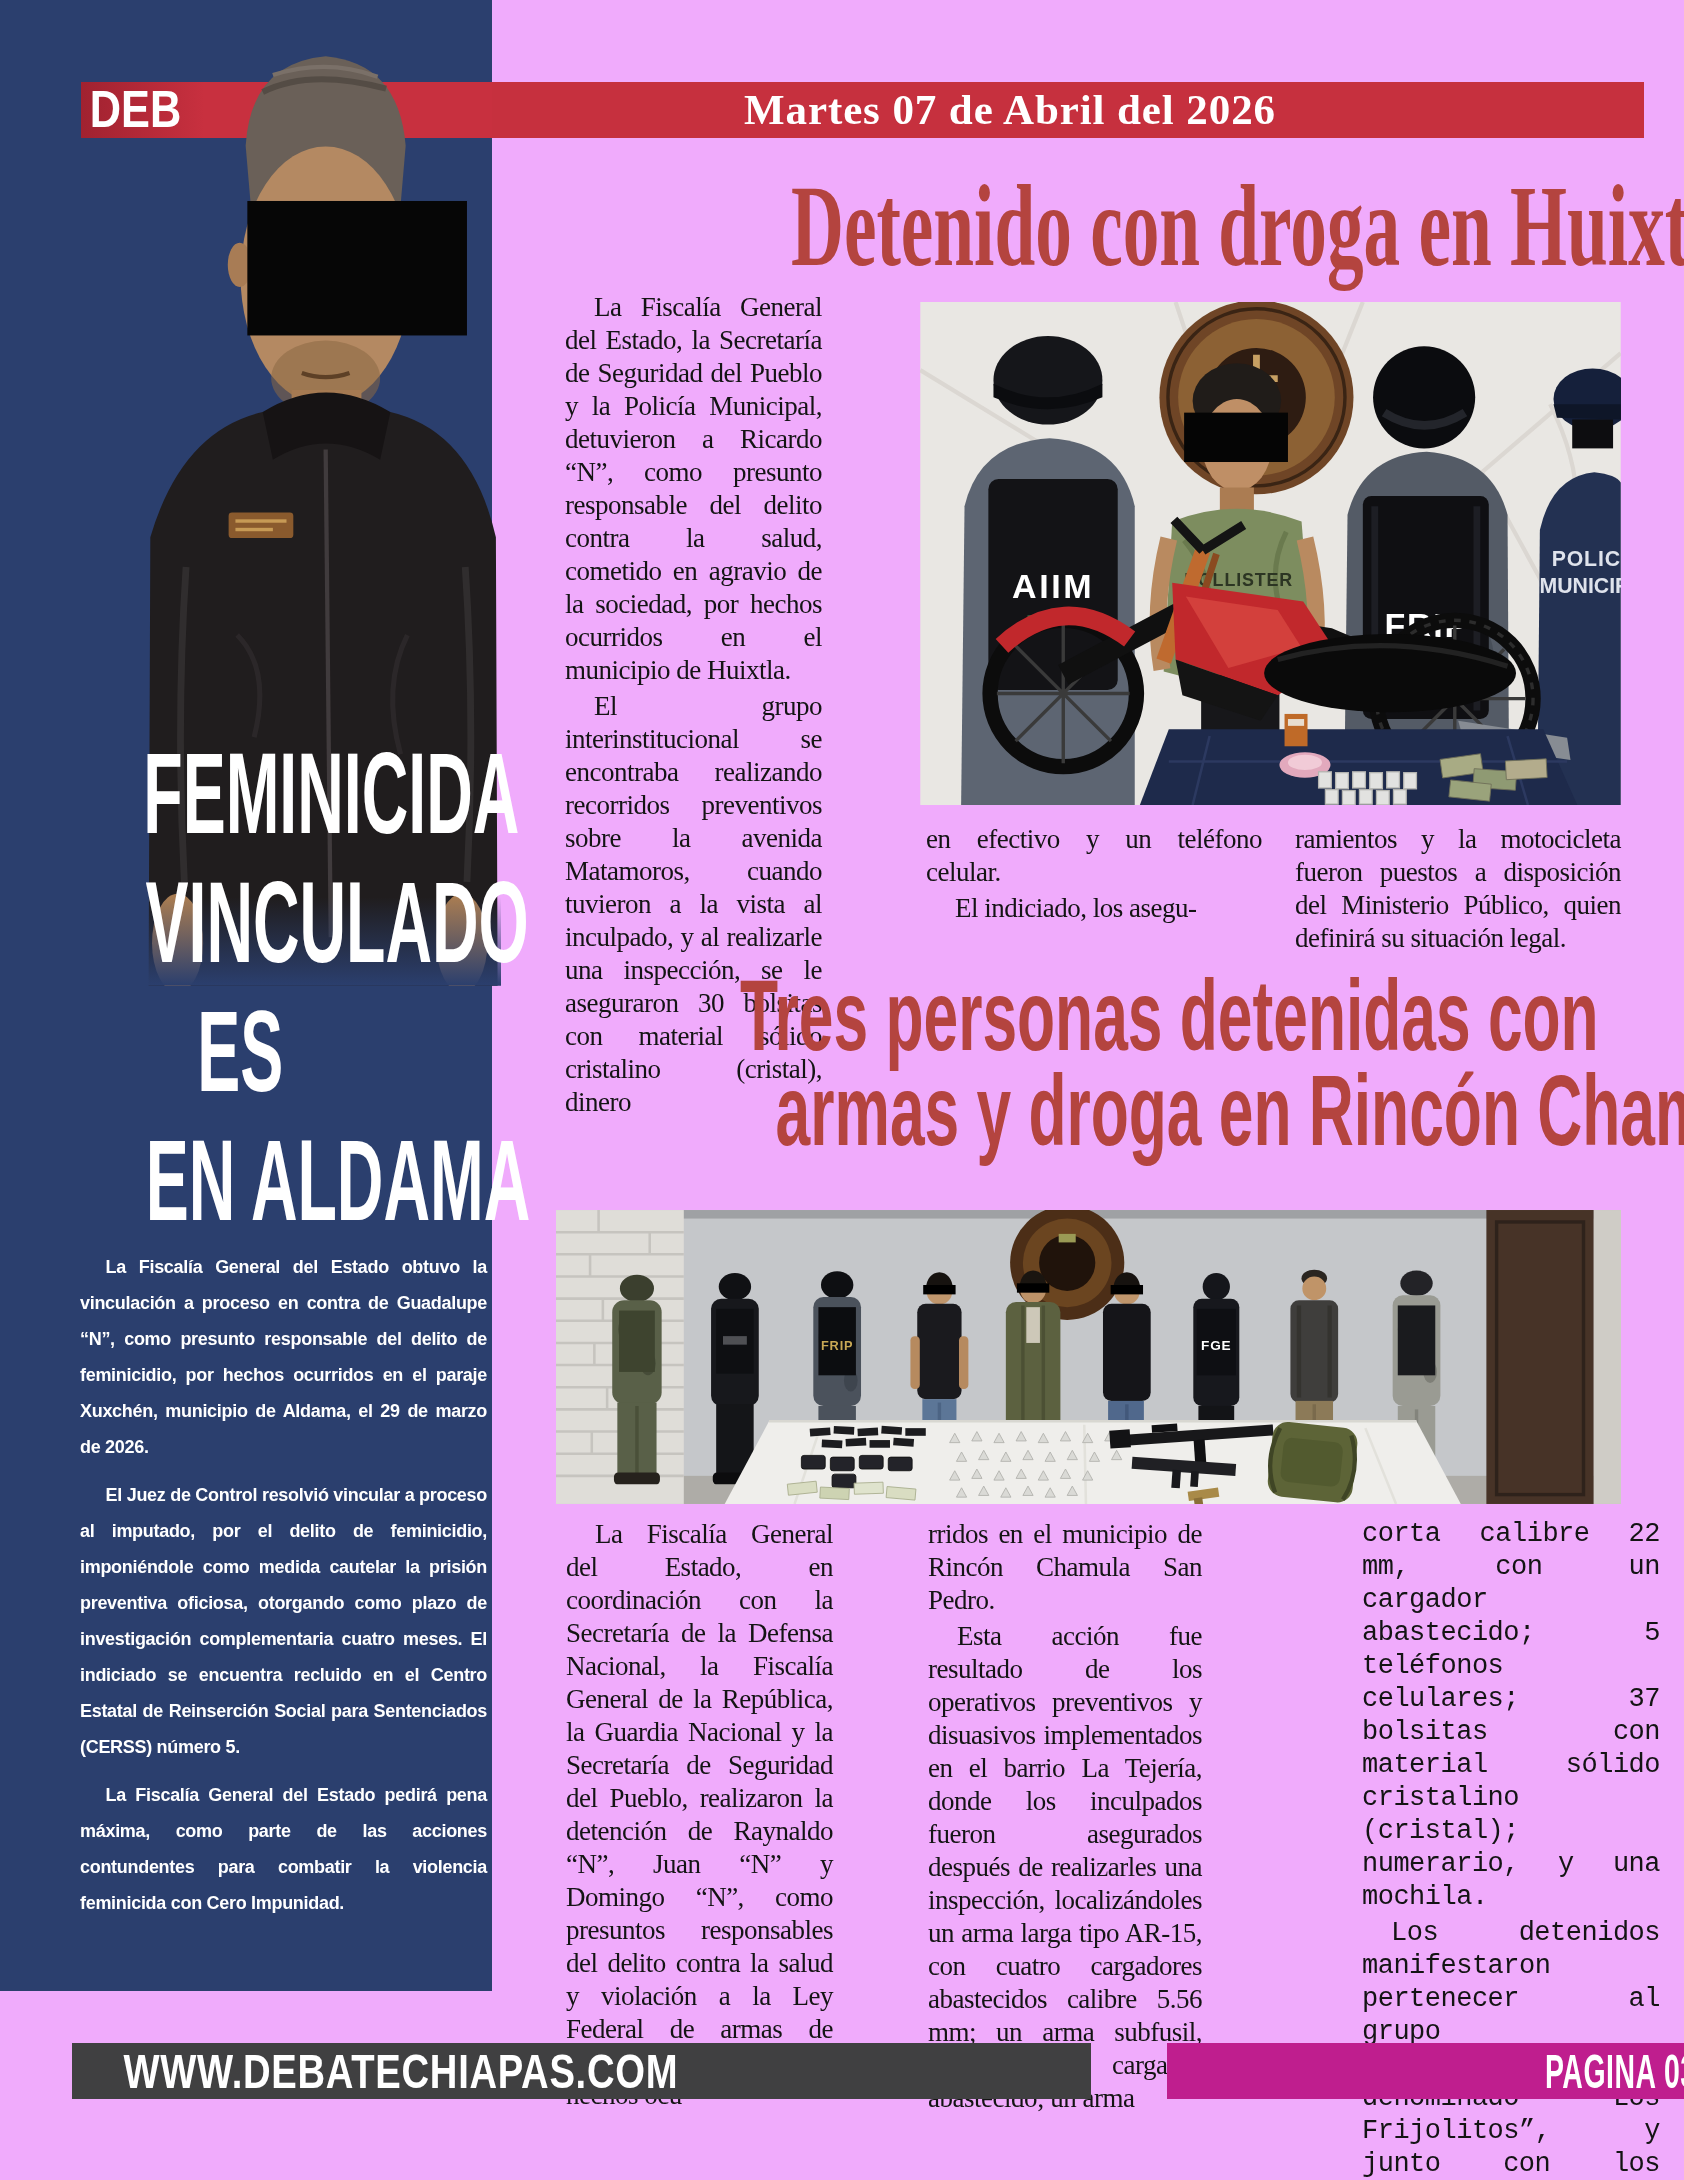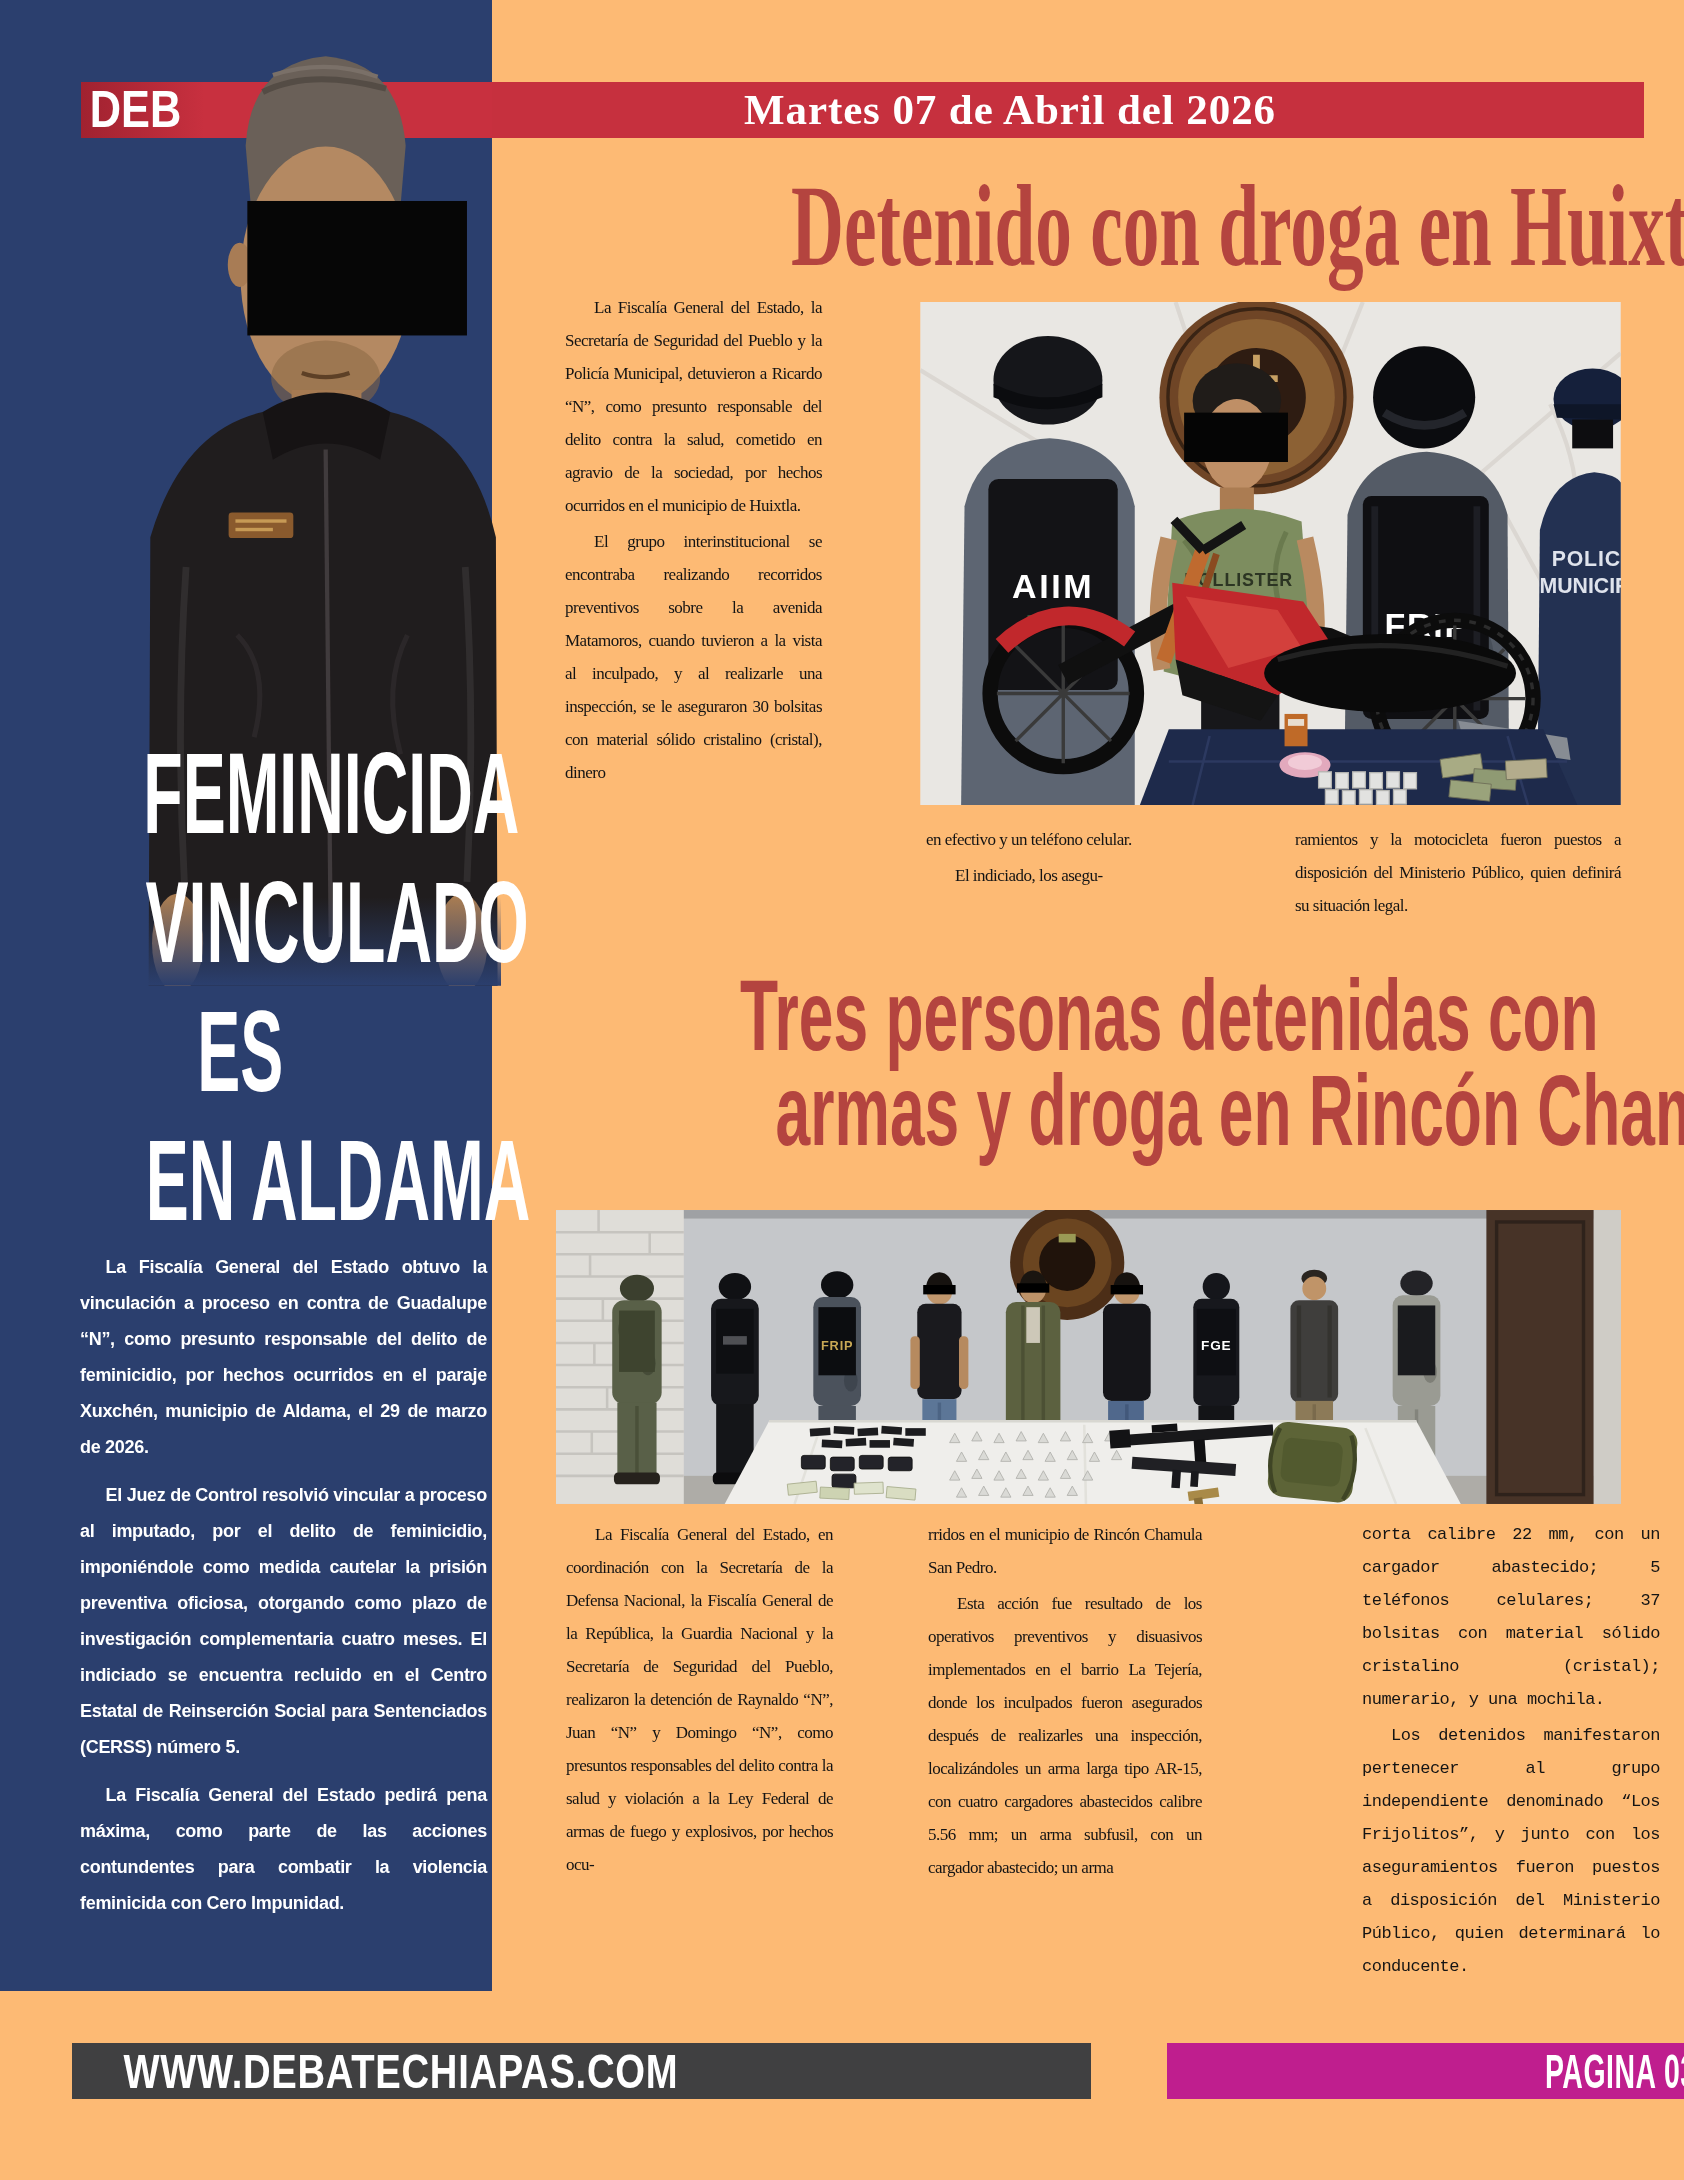--- a/index.html
+++ b/index.html
@@ -1,16 +1,16 @@
 <!DOCTYPE html>
 <html style="font-size:13.6px"><head>
 <meta charset="utf-8">
 <style>
   html,body{margin:0;padding:0;background:#888;}
-  .page{position:relative;width:1685px;height:2181px;background:#fdba74;overflow:hidden;
+  .page{position:relative;width:1685px;height:2181px;background:#f0abfc;overflow:hidden;
         font-family:"Liberation Serif",serif;}
   
   .sidebar{position:absolute;left:0;top:0;width:492px;height:1991px;background:#2b3f6e;}
   .logo-box{position:absolute;left:81px;top:82px;width:411px;height:56px;
             background:linear-gradient(90deg,#a02230,#c8303f 30%,#c8303f);z-index:1;}
   .logo-box span{display:inline-block;color:#fff;font-family:"Liberation Sans",sans-serif;
             font-weight:bold;font-size:51px;line-height:56px;padding-left:10.2px;
             transform:scaleX(.85);transform-origin:left center;}
   .person-svg{position:absolute;left:135px;top:39px;z-index:2;}
   .sb-title{position:absolute;left:28px;top:729px;width:424px;z-index:3;text-align:center;
@@ -31,21 +31,21 @@
   .headline1{position:absolute;left:545px;top:164px;width:1103px;height:124px;text-align:center;}
   .headline1 span{display:inline-block;font-family:"Liberation Serif",serif;font-weight:bold;
             font-size:111px;line-height:124px;color:#b4443f;white-space:nowrap;
             transform:scale(.66,1.05);transform-origin:center;}
   .headline2{position:absolute;left:556px;top:968px;width:1065px;text-align:center;
             font-family:"Liberation Sans",sans-serif;font-weight:bold;color:#b4443f;}
   .headline2 .line{height:95px;line-height:95px;}
   .headline2 .line span{display:inline-block;font-size:89px;white-space:nowrap;
             transform:scale(.7,1.12);transform-origin:center;}
   
-  .art{position:absolute;font-family:"Liberation Serif",serif;font-size:17px;line-height:33px;
+  .art{position:absolute;font-family:"Liberation Serif",serif;font-size:27px;line-height:33px;
        color:#141414;text-align:justify;letter-spacing:-0.5px;}
   .art p{margin:0 0 3.4px;text-indent:29px;}
   .art p.cont{text-indent:0;}
   .a1c1{left:565px;top:291px;width:257px;height:675px;}
   .a1c2{left:926px;top:823px;width:336px;height:150px;}
   .a1c3{left:1295px;top:823px;width:326px;height:150px;}
   .a2c1{left:566px;top:1518px;width:267px;height:474px;}
   .a2c2{left:928px;top:1518px;width:274px;height:474px;}
   .a2c3{left:1362px;top:1518px;width:298px;height:474px;font-family:Liberation Mono, monospace;}
   

